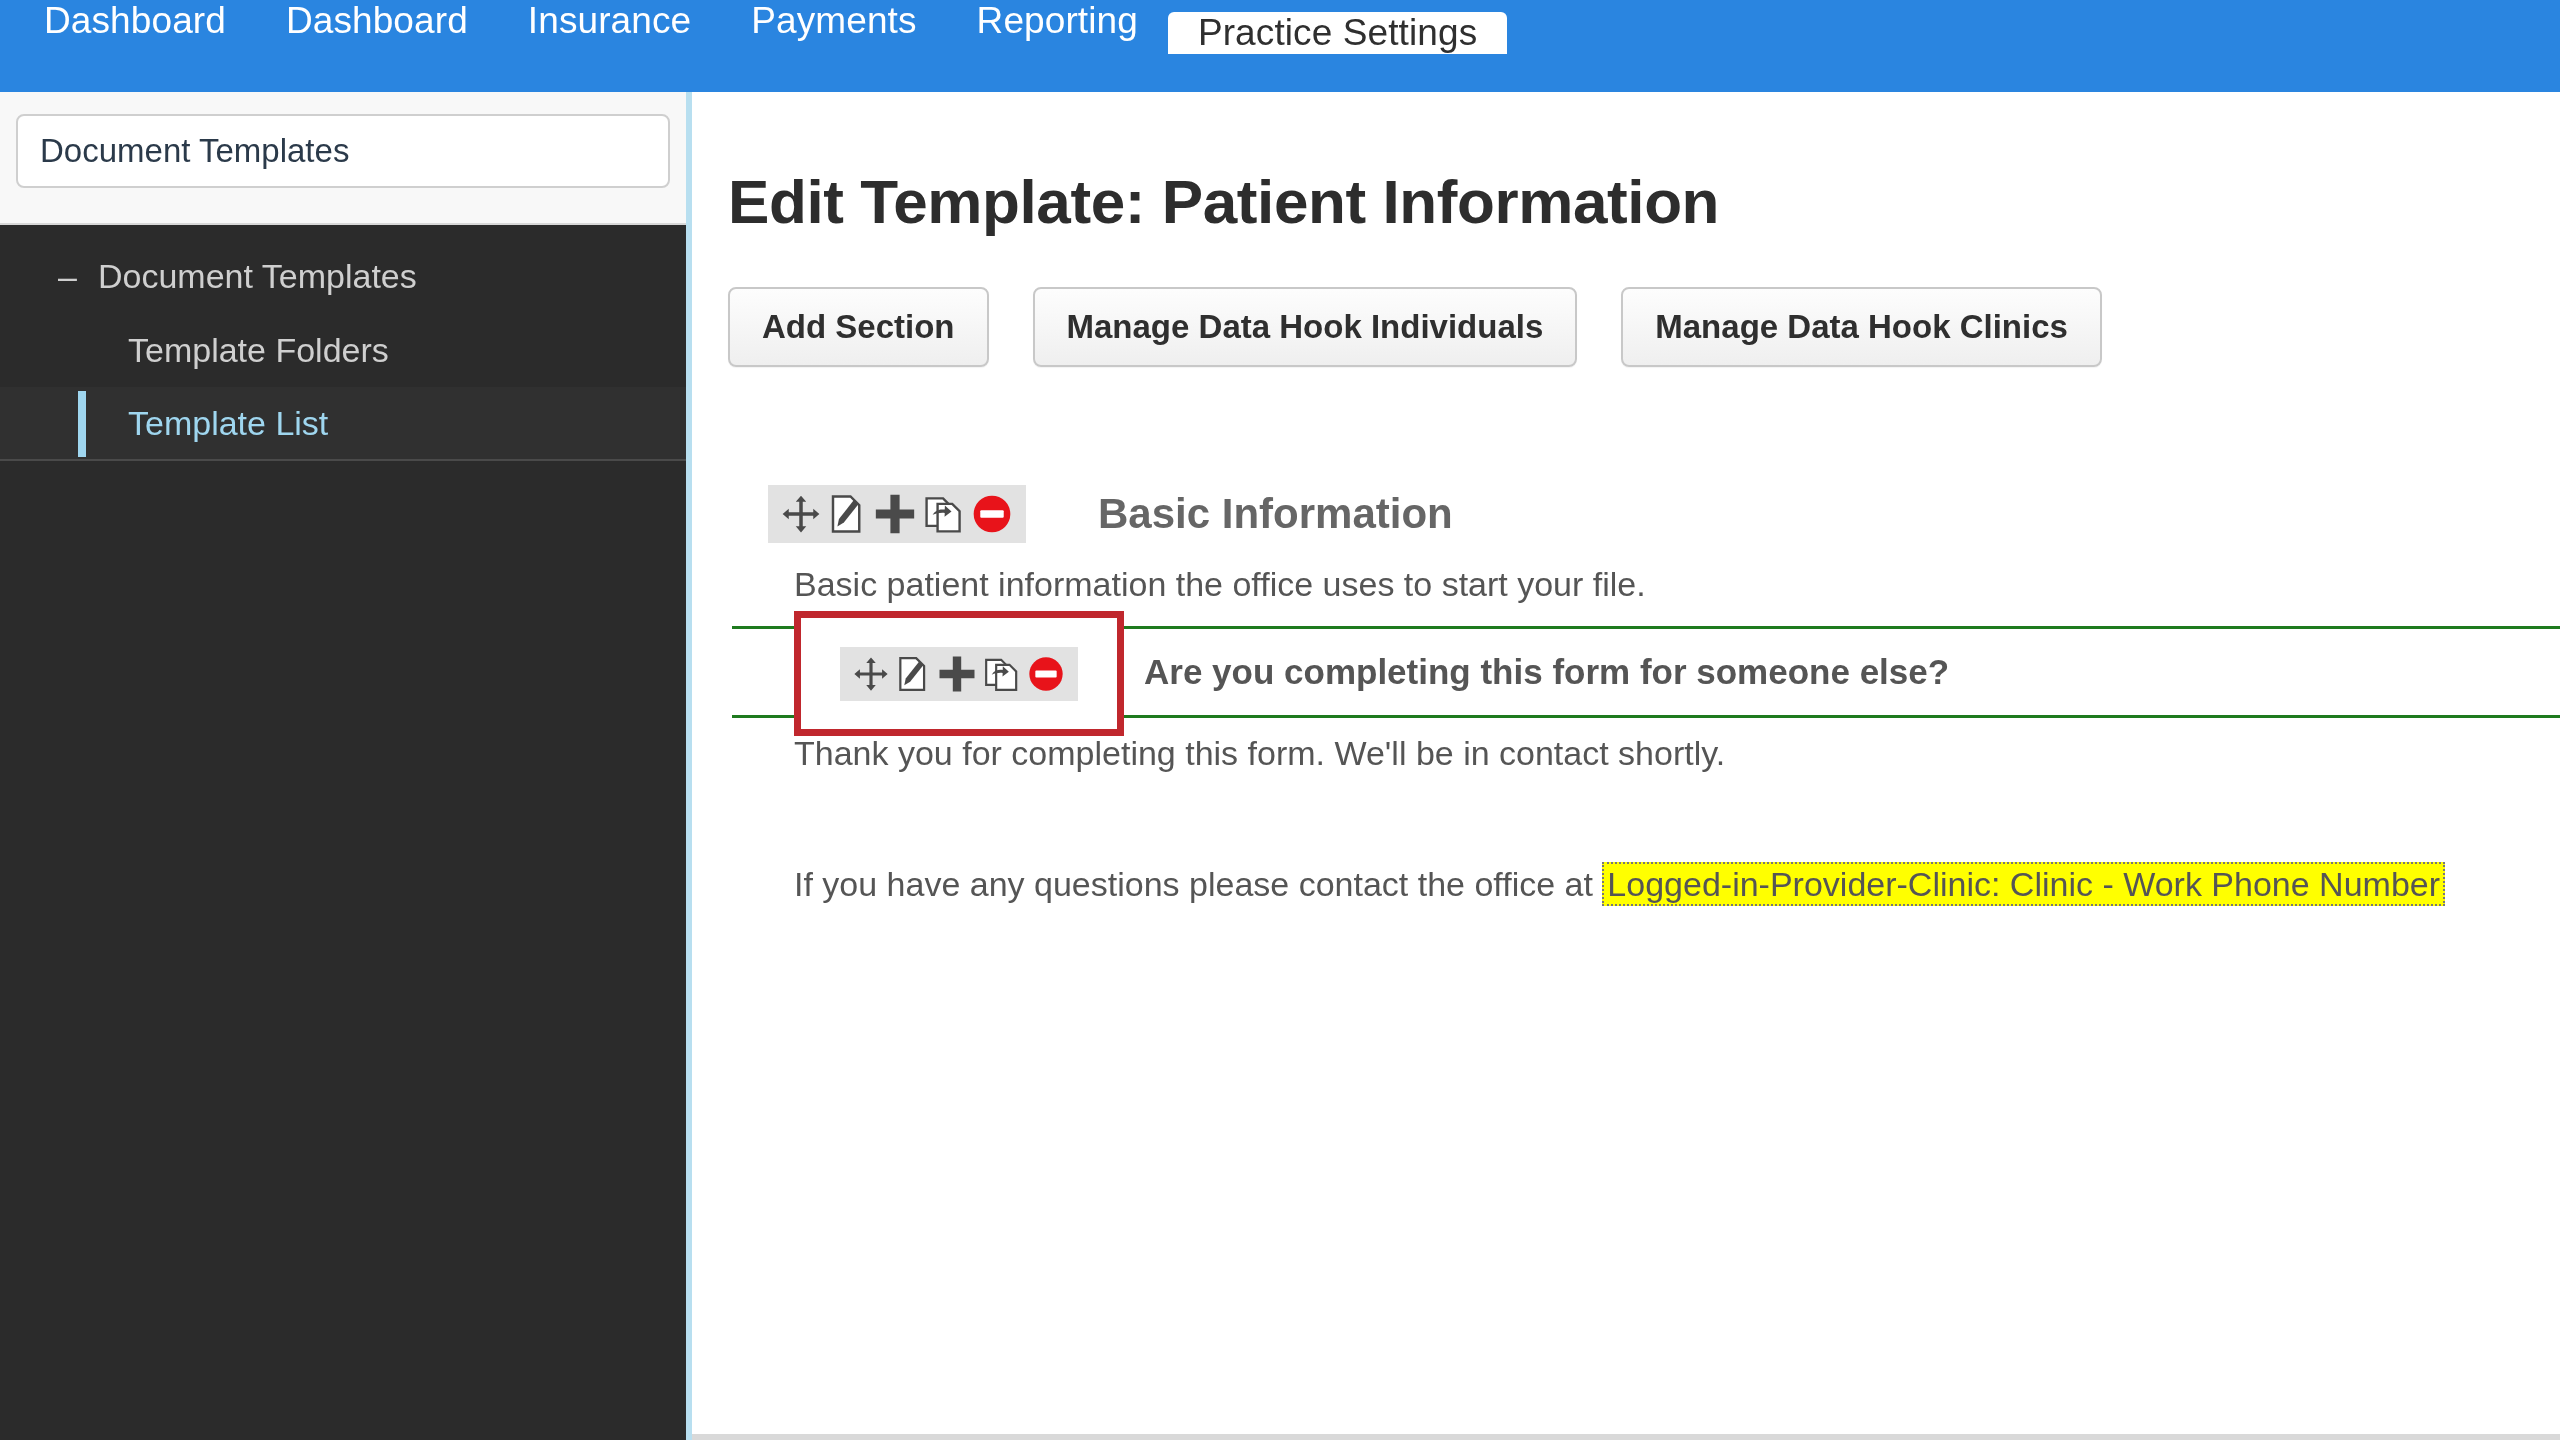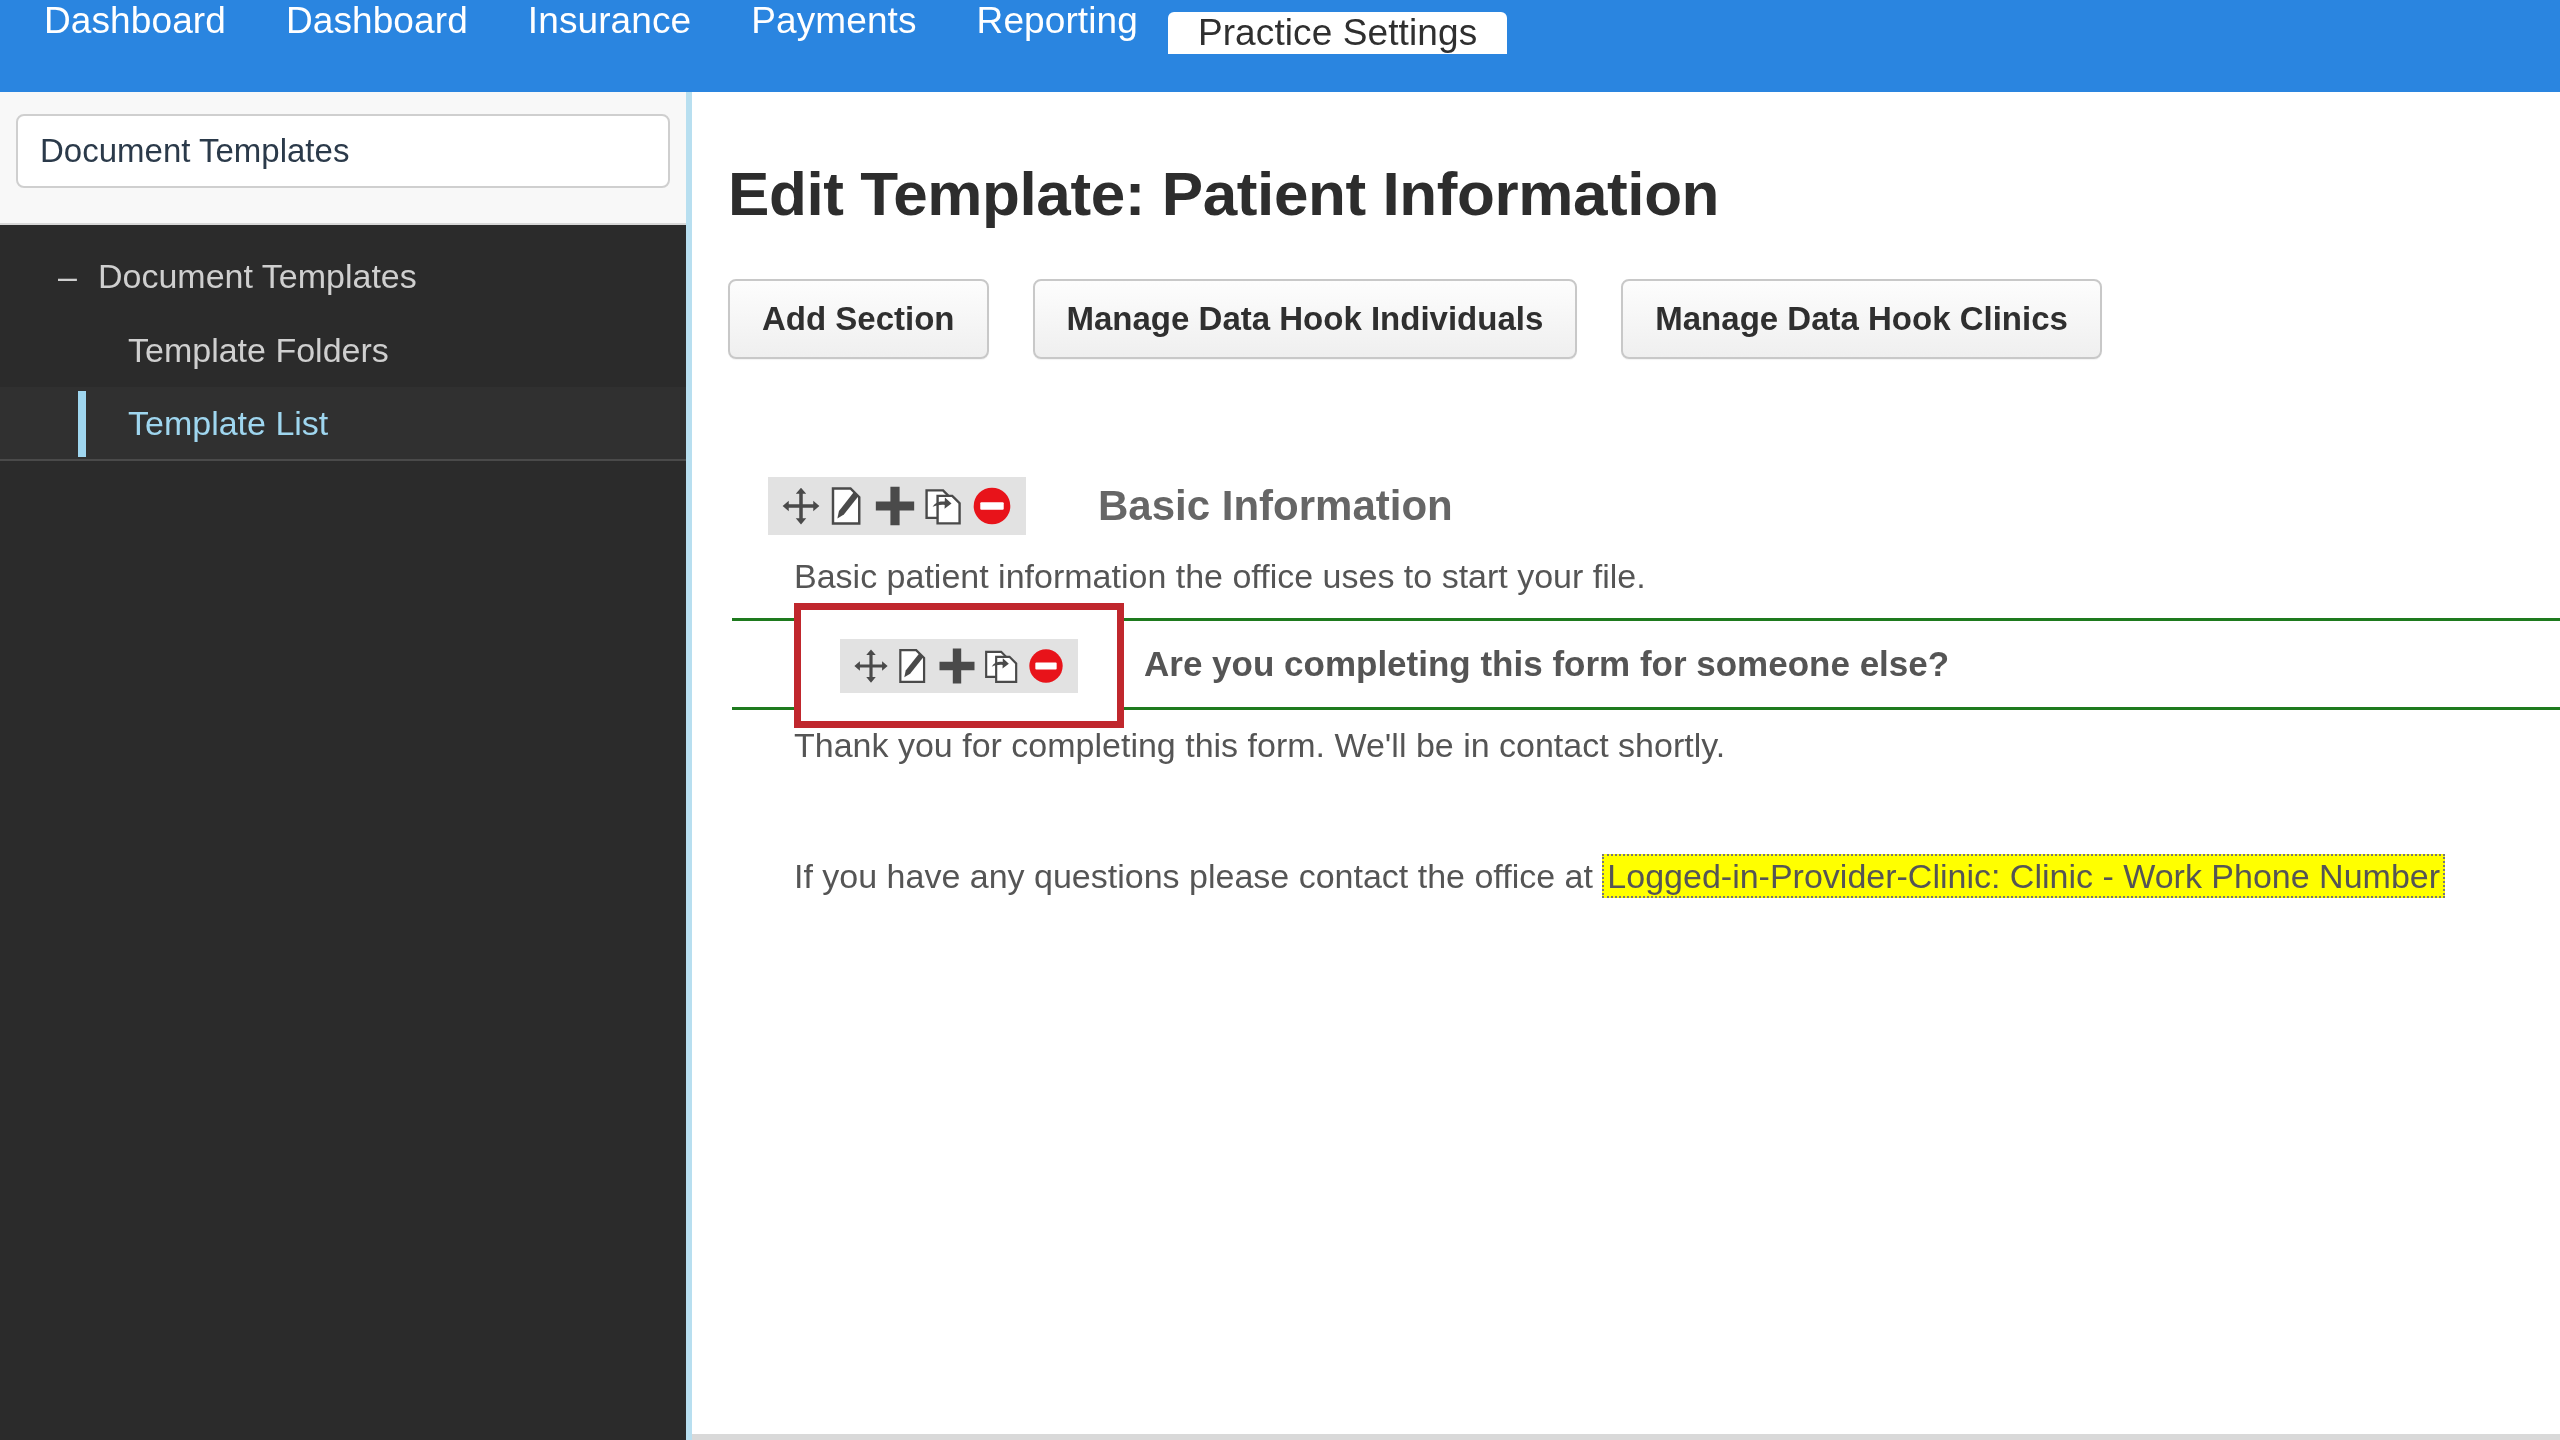--- a/index.html
+++ b/index.html
@@ -119,21 +119,21 @@
   .main {
     flex: 1 1 auto;
     background: #ffffff;
     padding: 58px 0 0 36px;
     position: relative;
   }
   .page-title {
     font-size: 62px;
     font-weight: bold;
     color: #2d2d2d;
-    margin: 8px 0 50px 0;
+    margin: 16px 0 50px 0;
     letter-spacing: -0.4px;
     font-family: "Liberation Sans", sans-serif;
   }
   .btn-row {
     display: flex;
     gap: 44px;
     margin-bottom: 118px;
   }
   .btn {
     background: linear-gradient(to bottom, #fdfdfd 0%, #efefef 100%);

